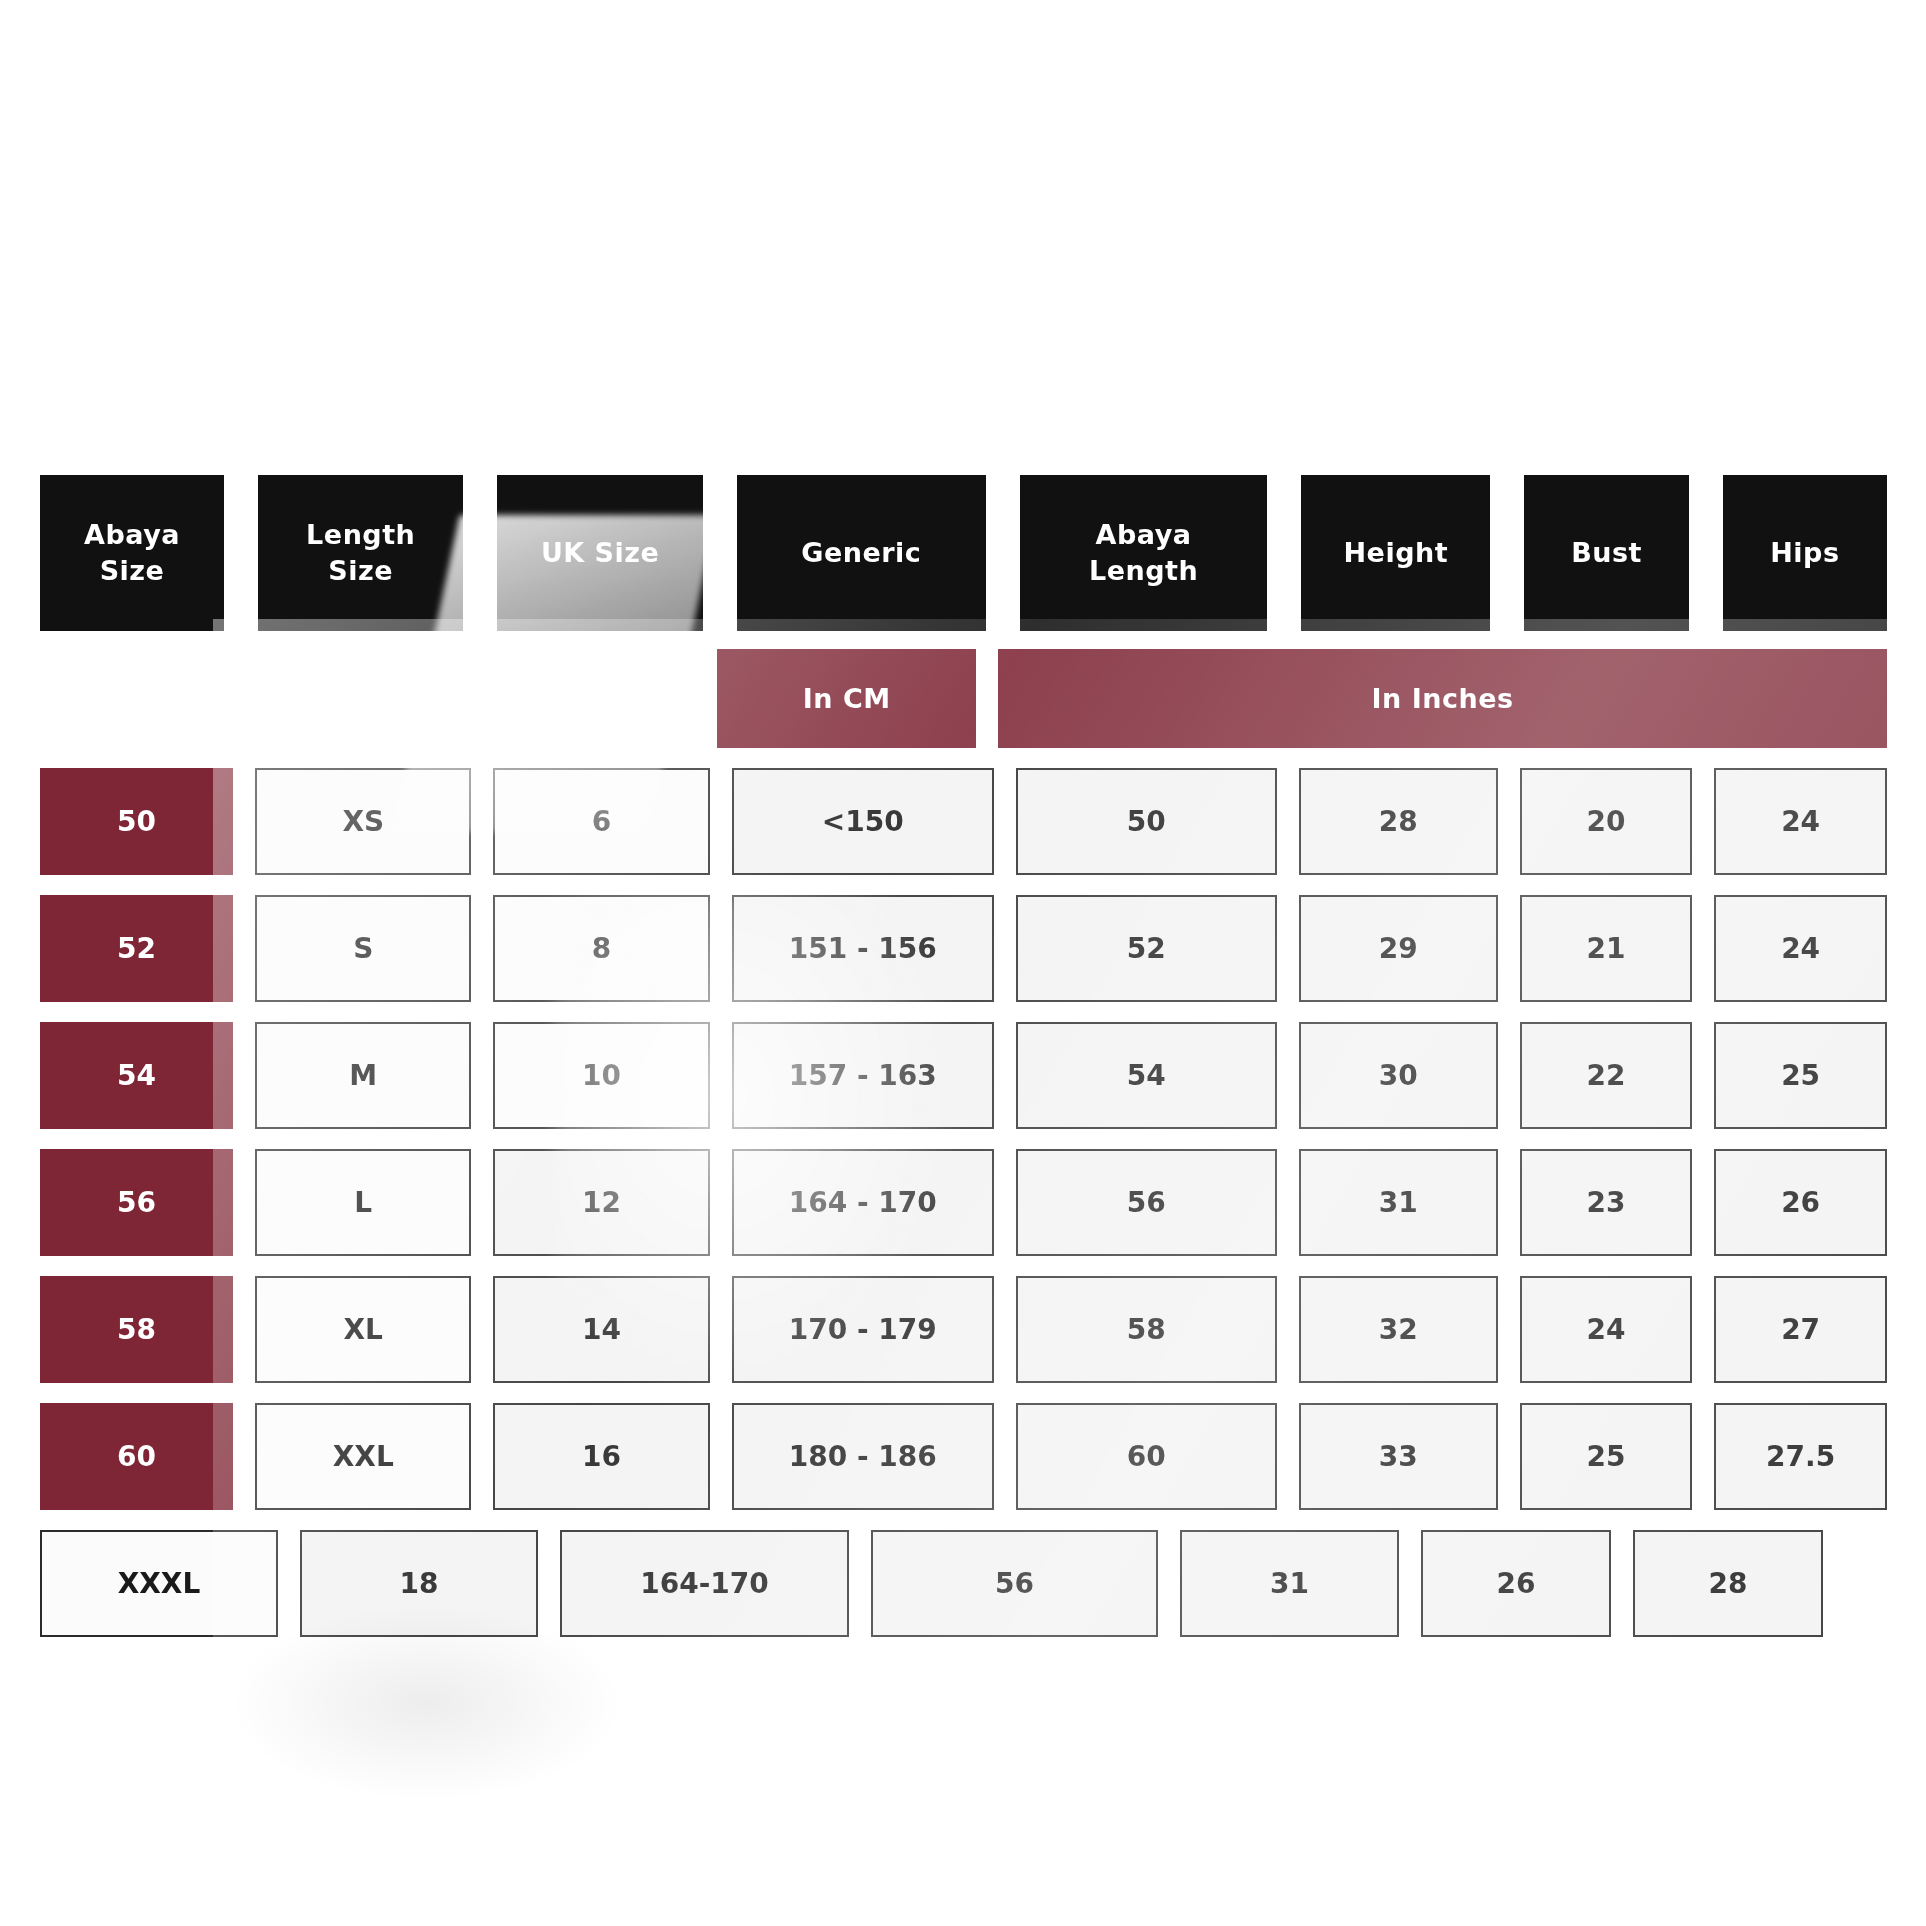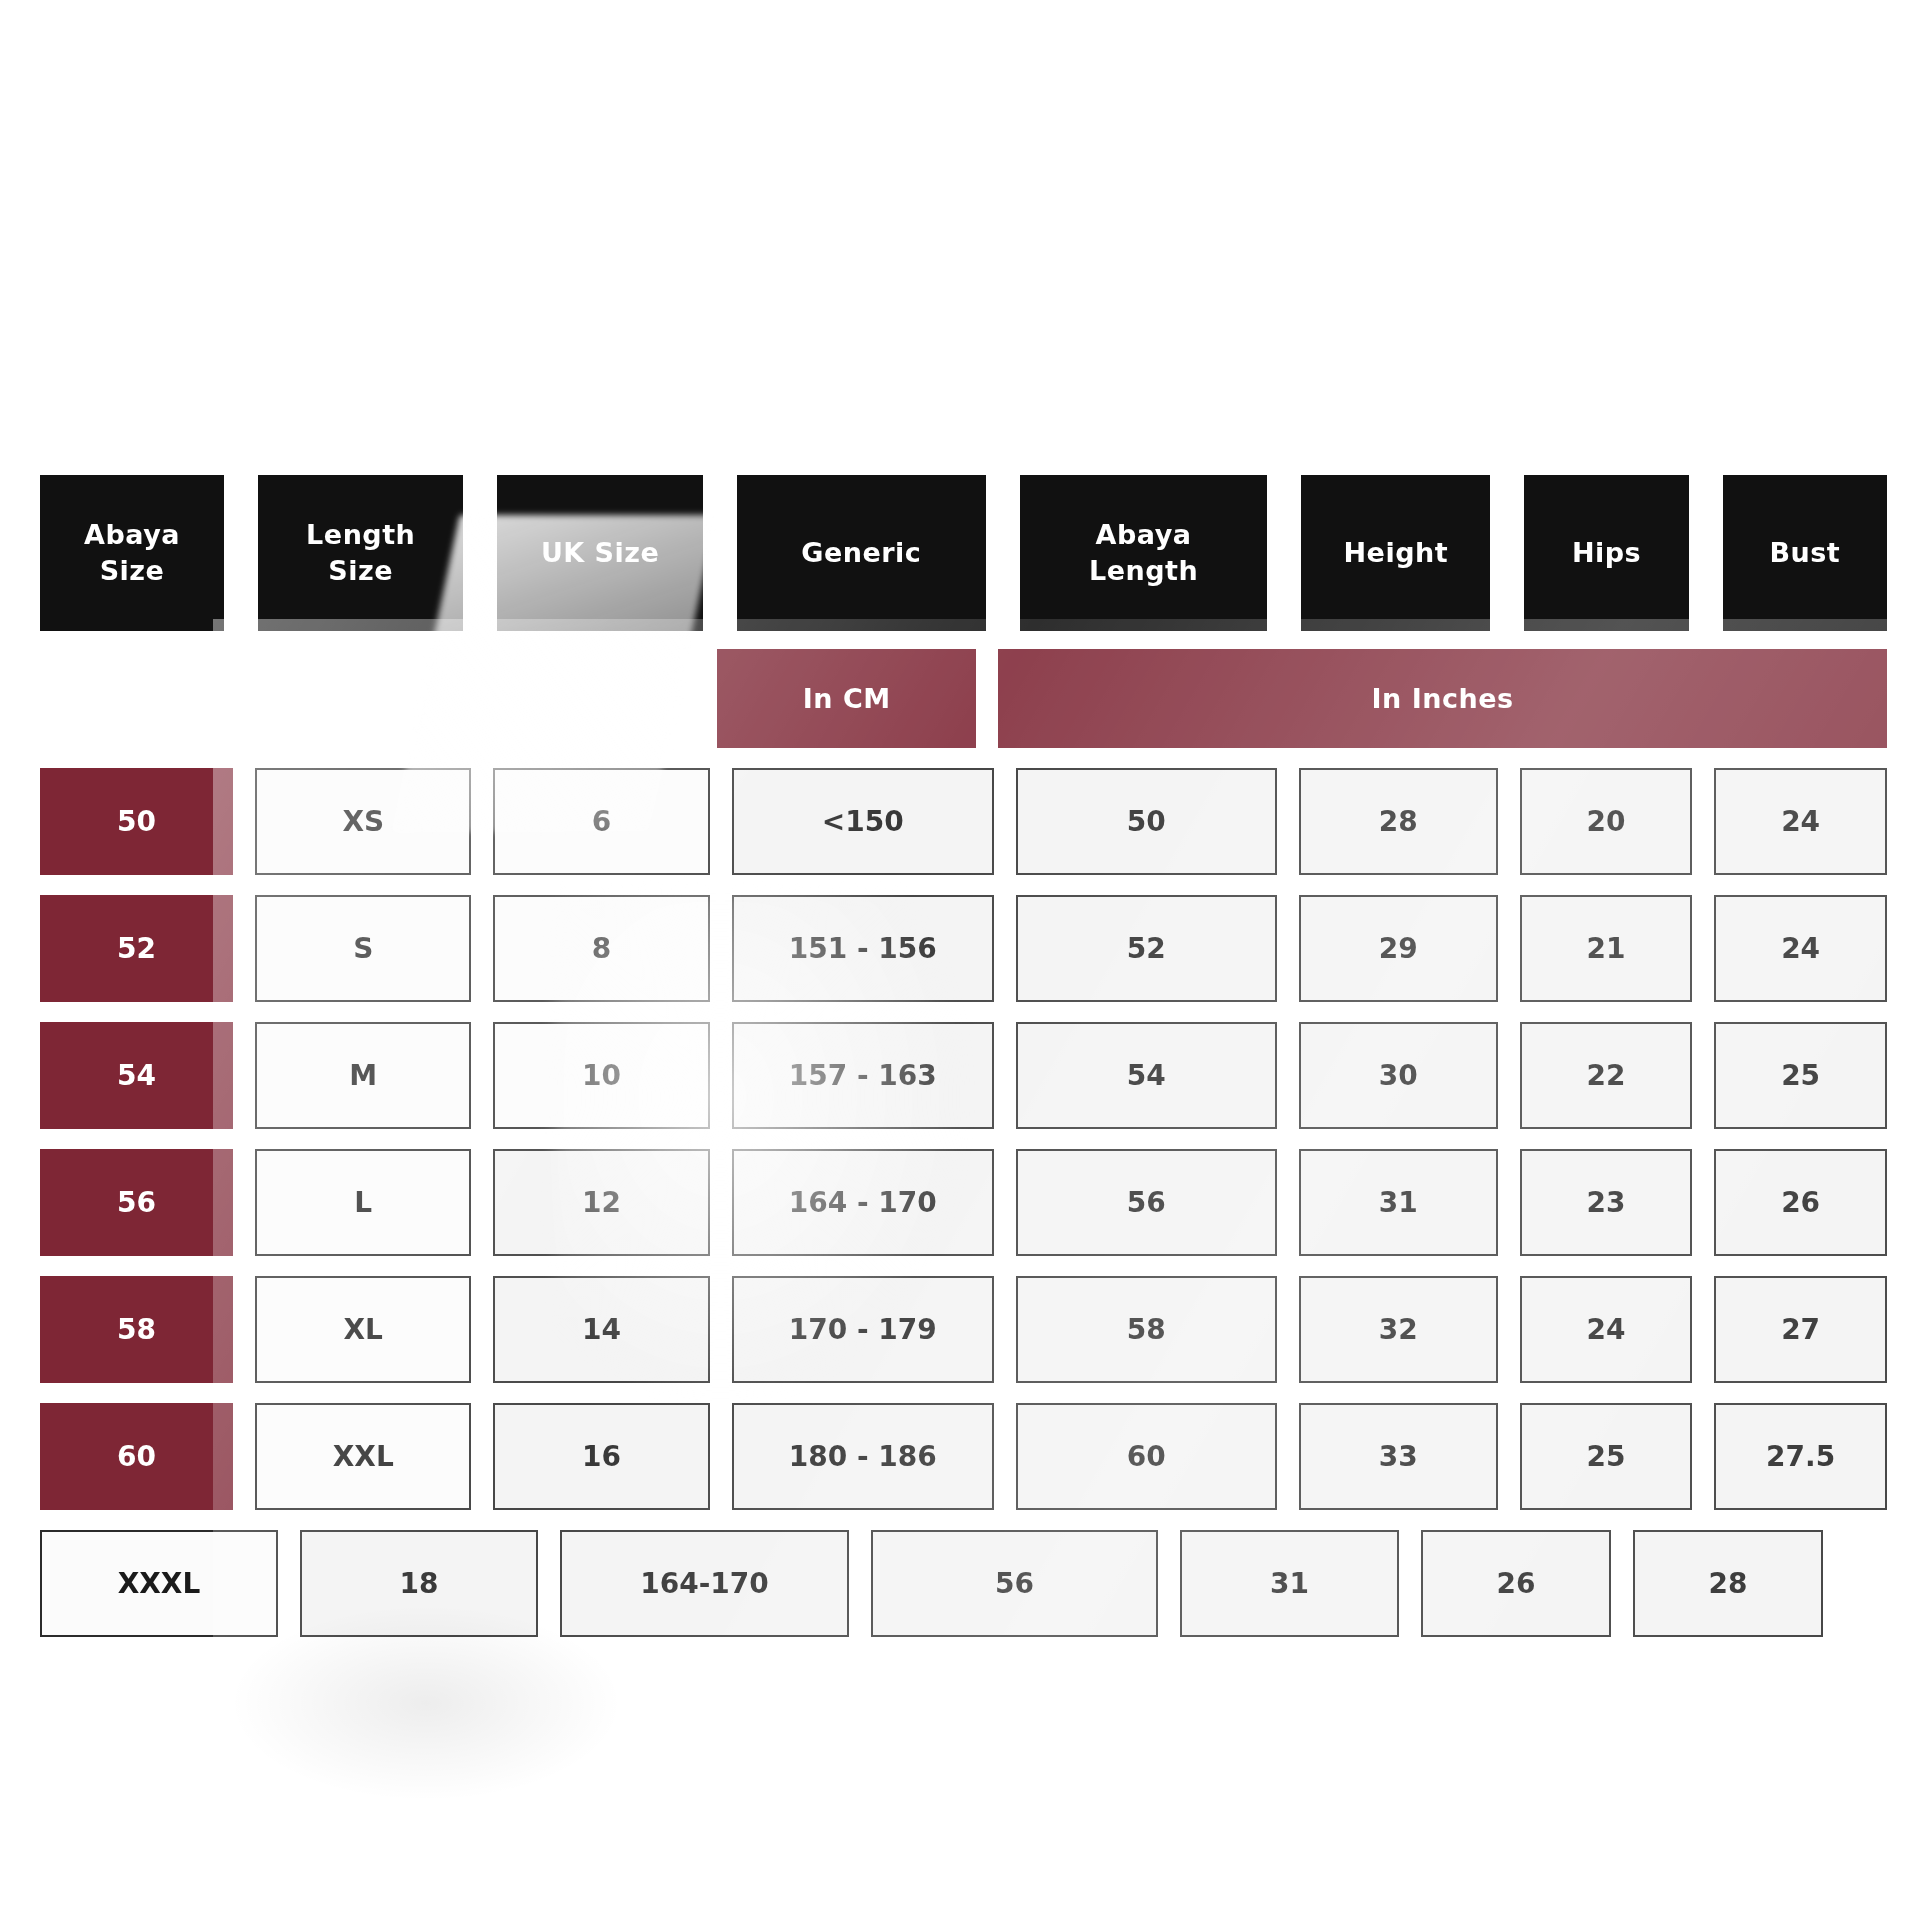--- a/index.html
+++ b/index.html
@@ -166,22 +166,22 @@
     </div>
     <div class="hdr-cell c2">UK Size</div>
     <div class="hdr-cell c3">Generic</div>
     <div class="hdr-cell c4">
       <div>
         <span>Abaya</span>
         <span>Length</span>
       </div>
     </div>
     <div class="hdr-cell c5">Height</div>
+    <div class="hdr-cell c6">Bust</div>
     <div class="hdr-cell c7">Hips</div>
-    <div class="hdr-cell c6">Bust</div>
   </div>
 
   <div class="unit-row">
     <div class="unit-spacer u-pad"></div>
     <div class="unit-cell u-cm">In CM</div>
     <div class="unit-cell u-in">In Inches</div>
   </div>
 
   <div class="body-rows">
 

